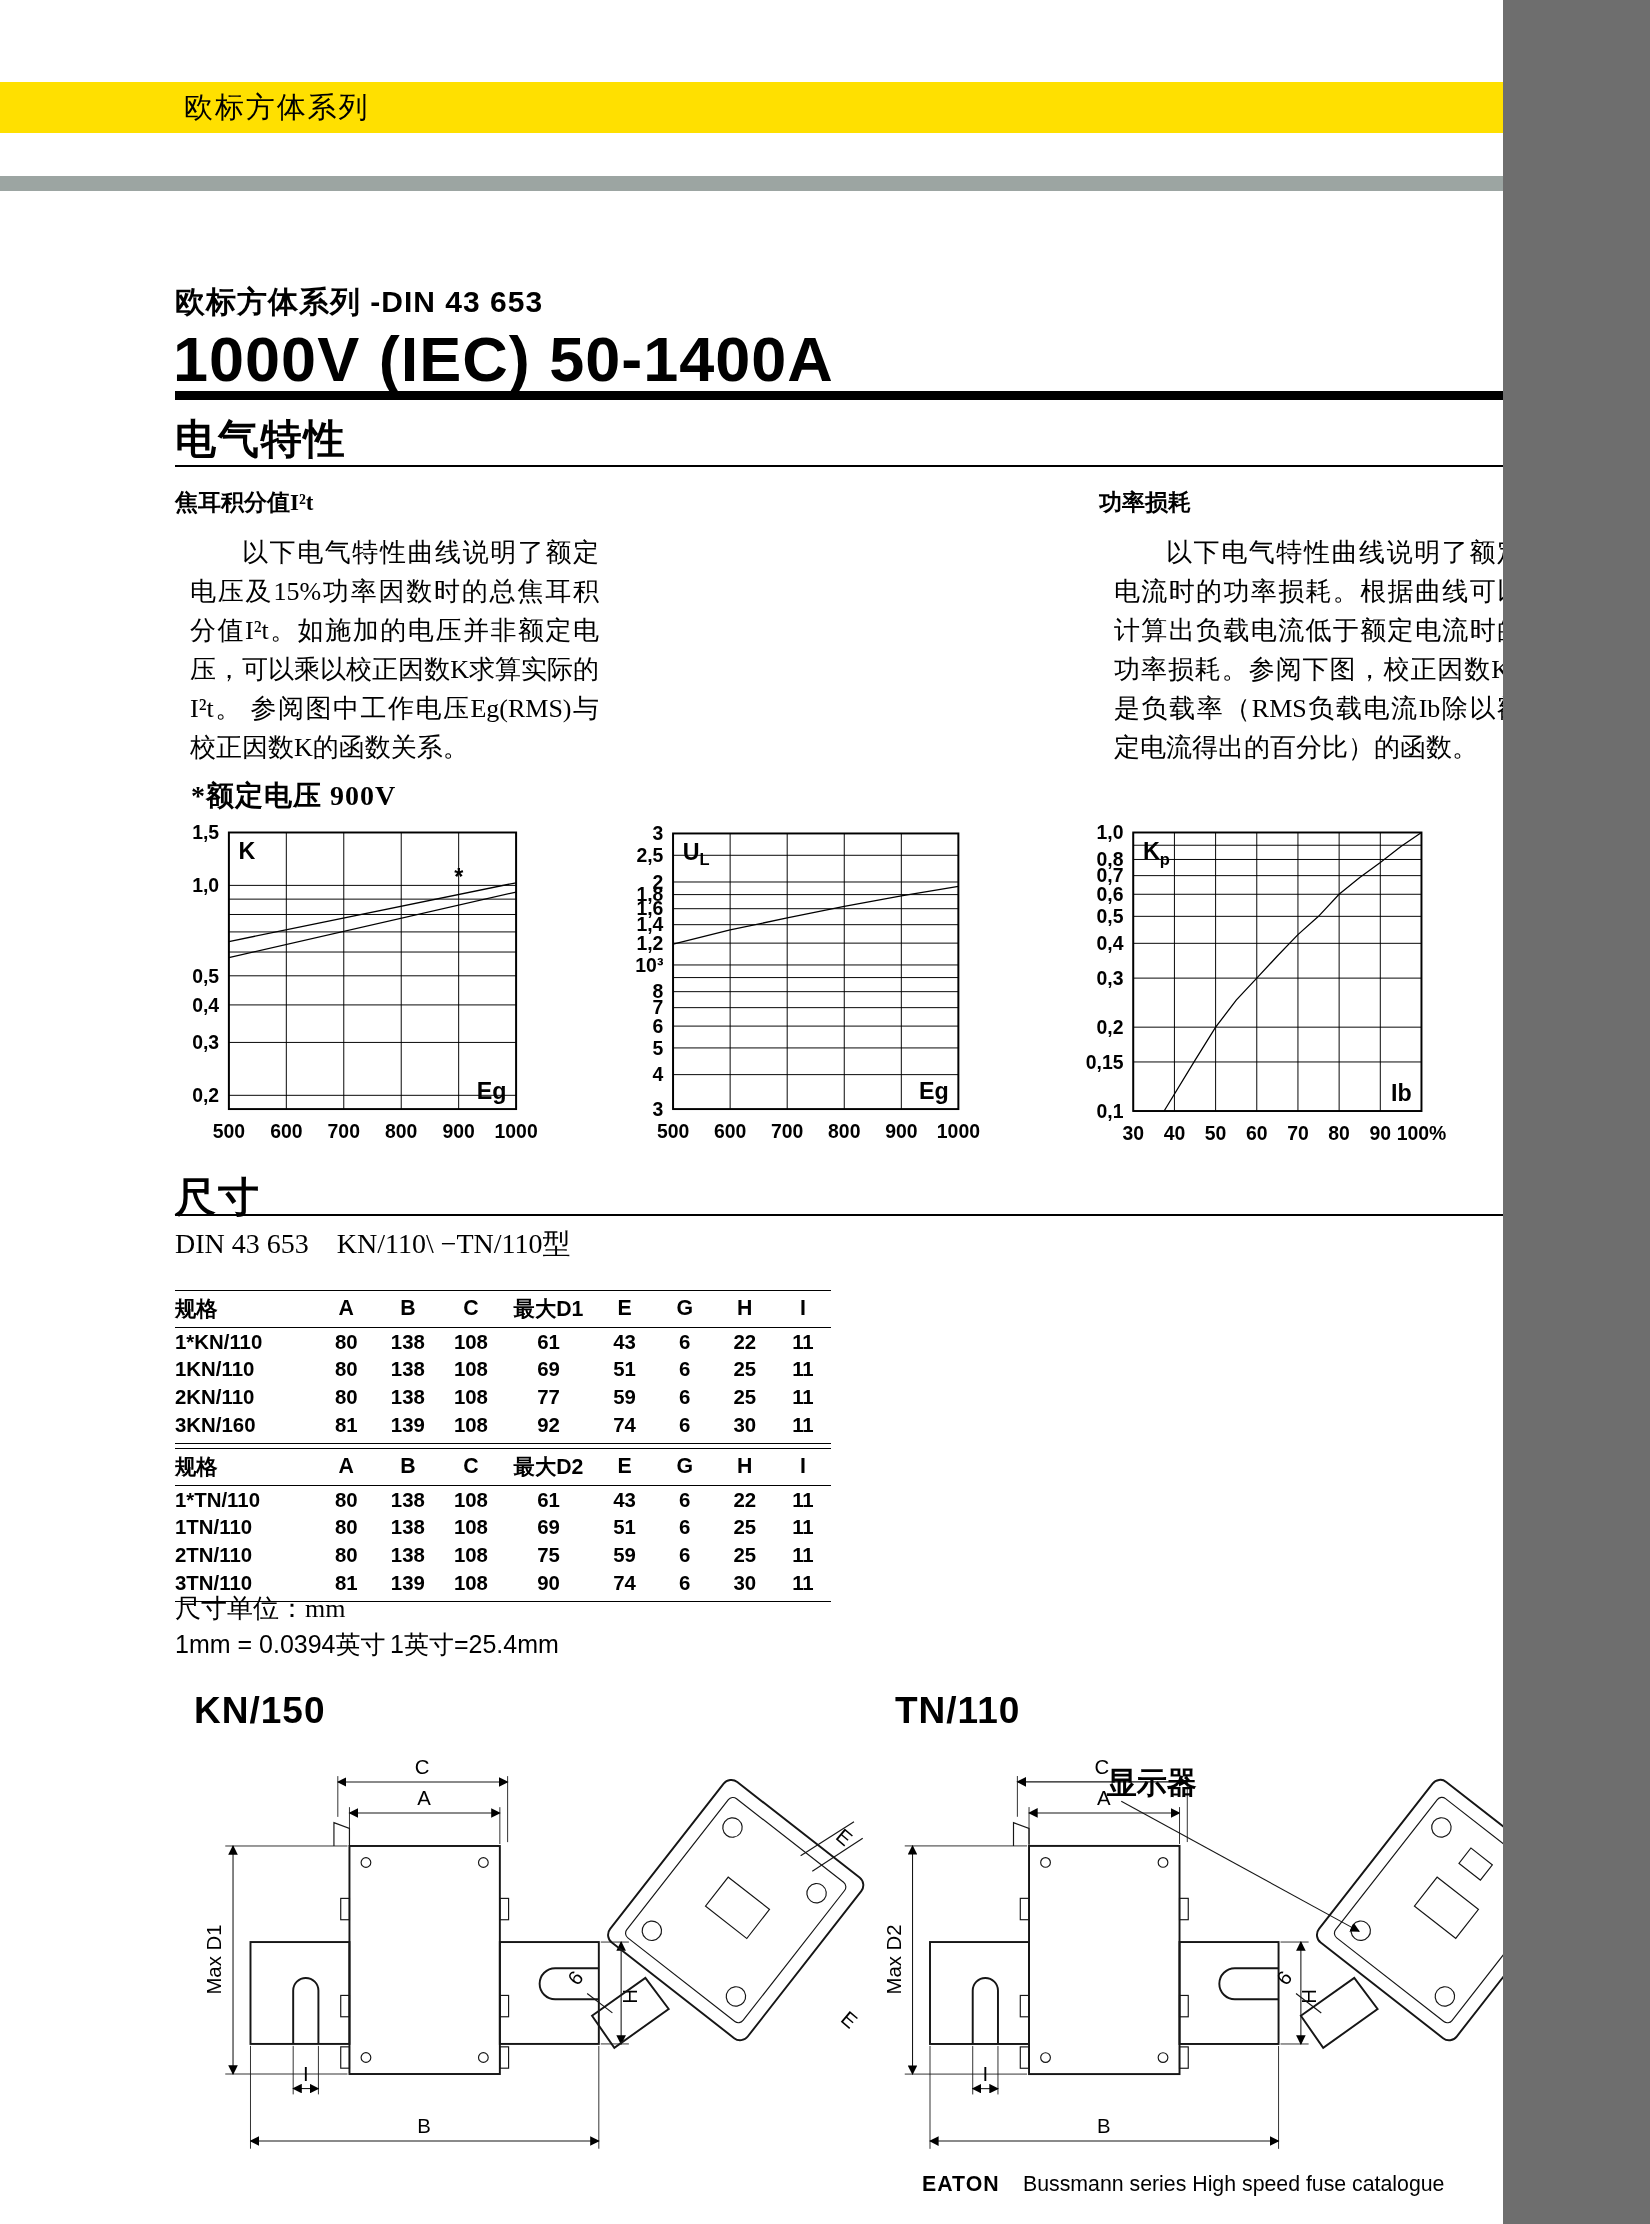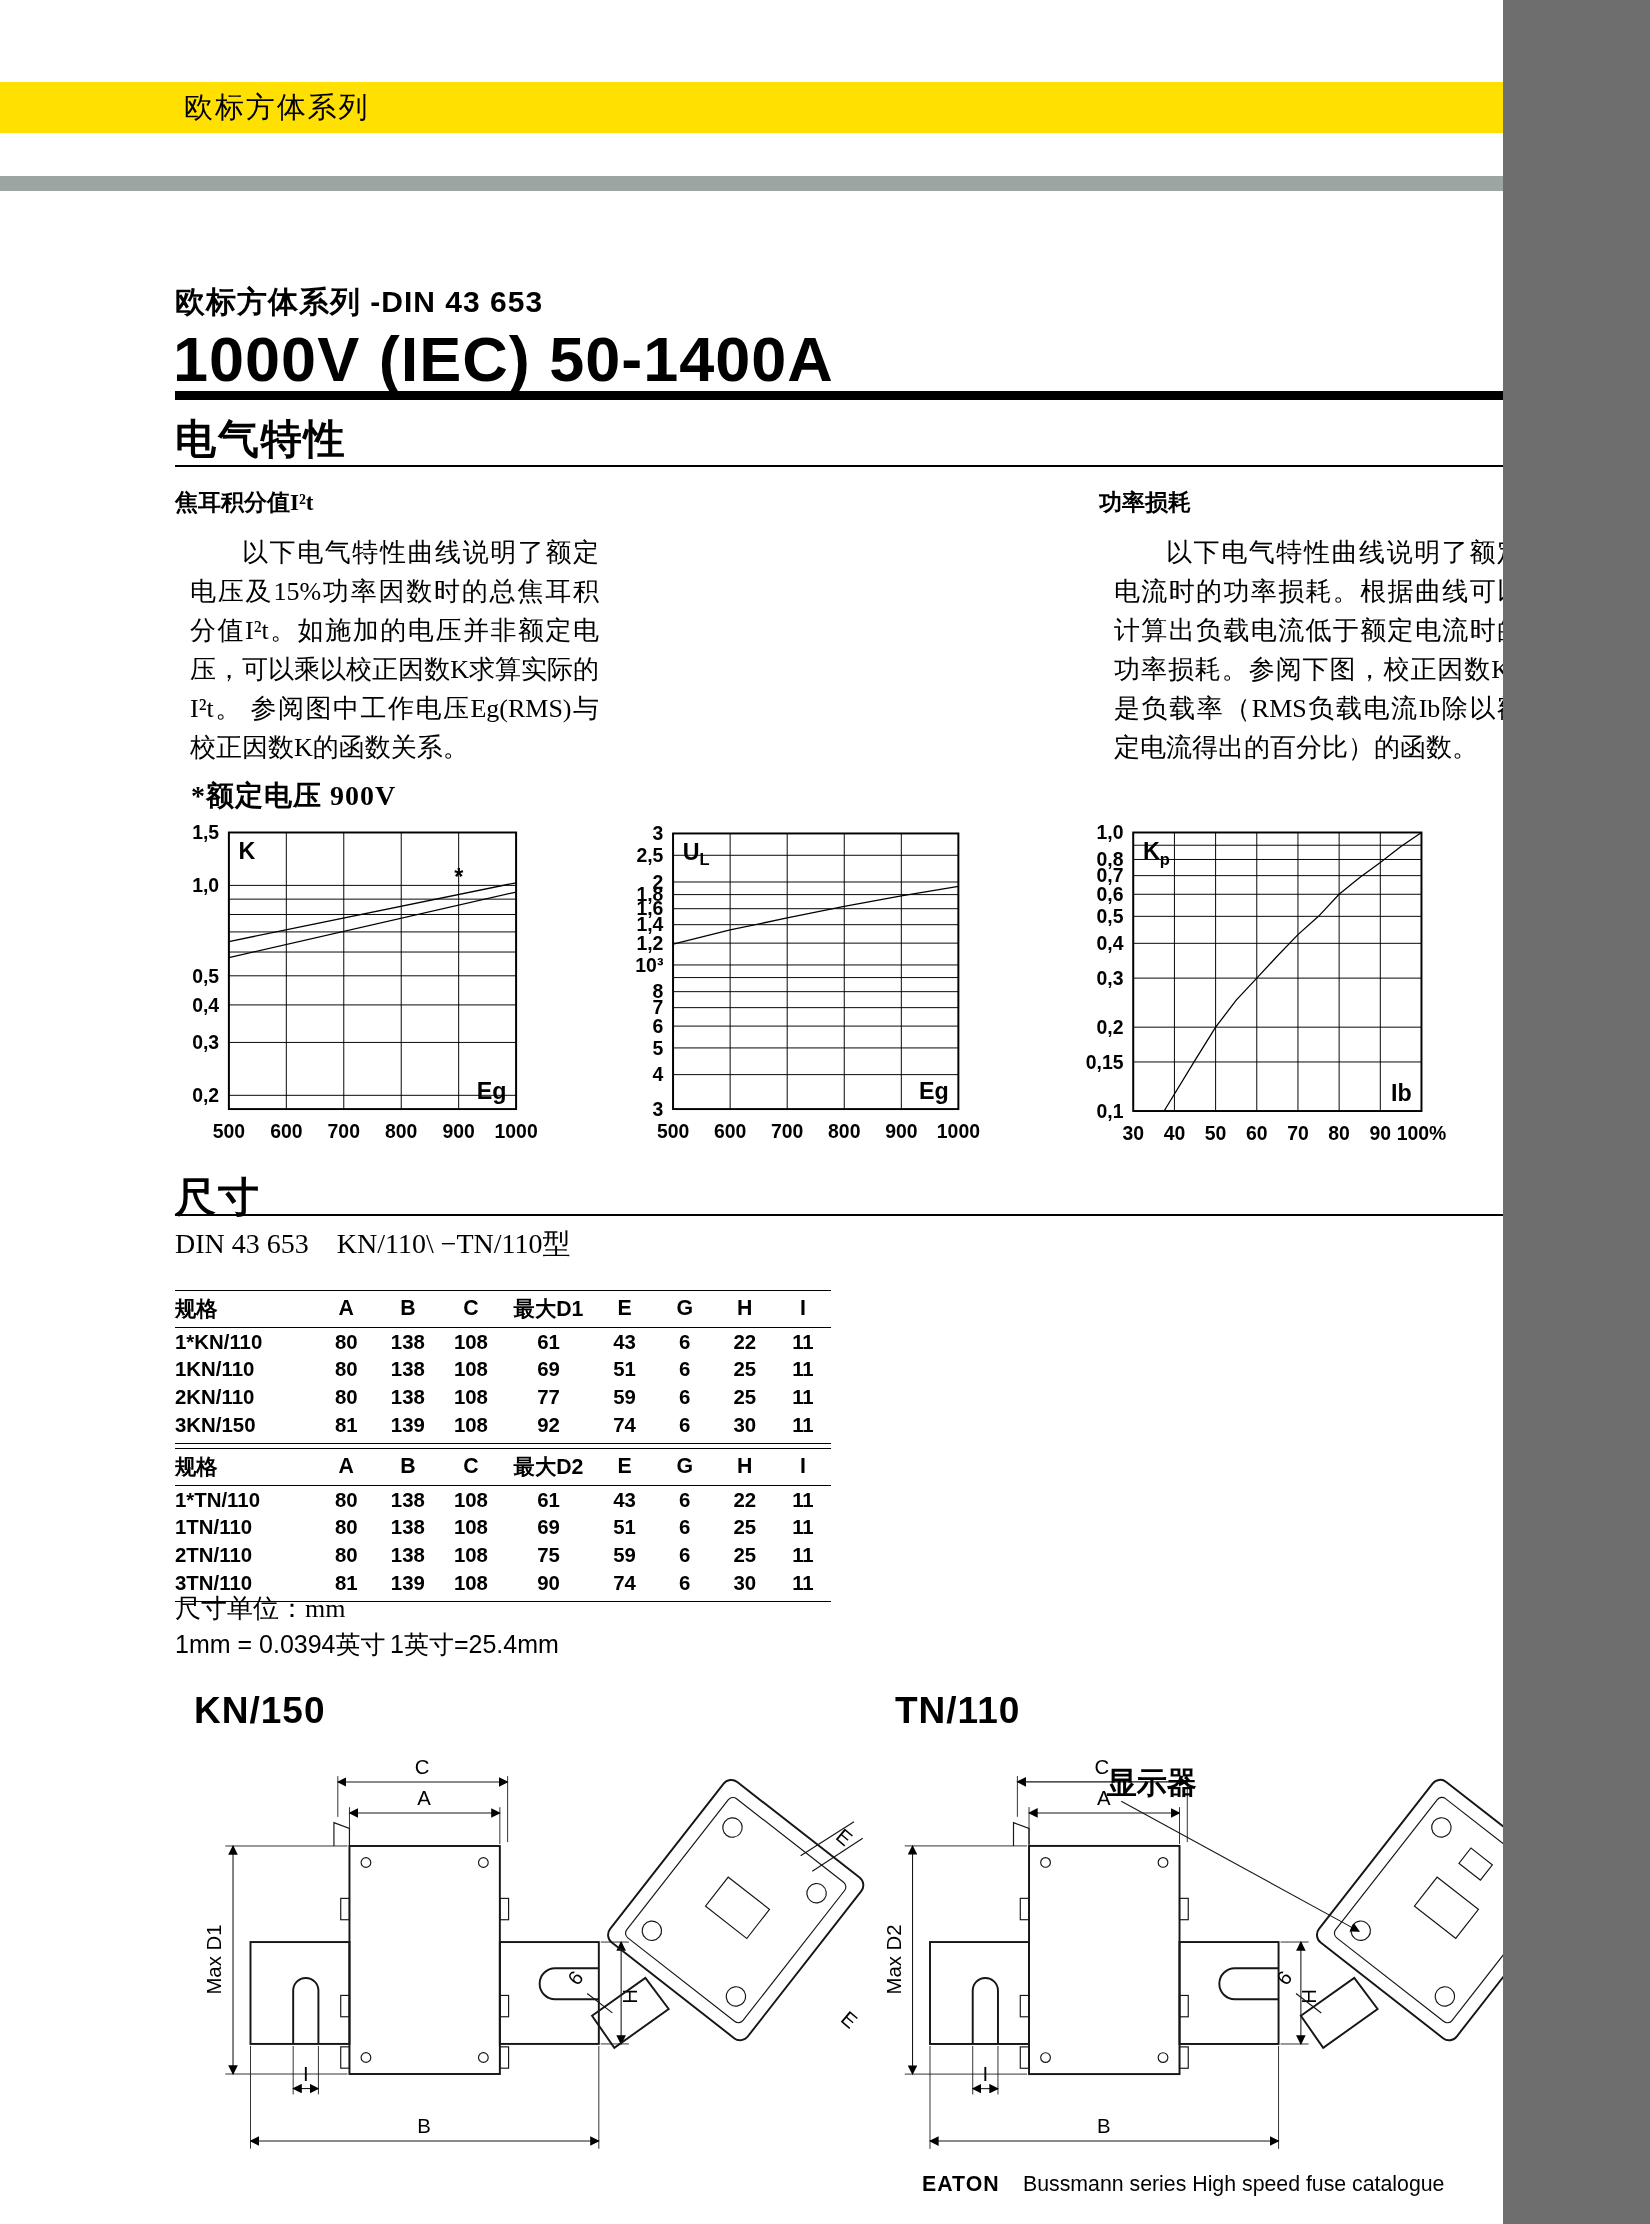--- a/index.html
+++ b/index.html
@@ -263,21 +263,21 @@
           <td>80</td>
           <td>138</td>
           <td>108</td>
           <td>77</td>
           <td>59</td>
           <td>6</td>
           <td>25</td>
           <td>11</td>
         </tr>
         <tr>
-          <td>3KN/150</td>
+          <td>3KN/160</td>
           <td>81</td>
           <td>139</td>
           <td>108</td>
           <td>92</td>
           <td>74</td>
           <td>6</td>
           <td>30</td>
           <td>11</td>
         </tr>
       </tbody>

